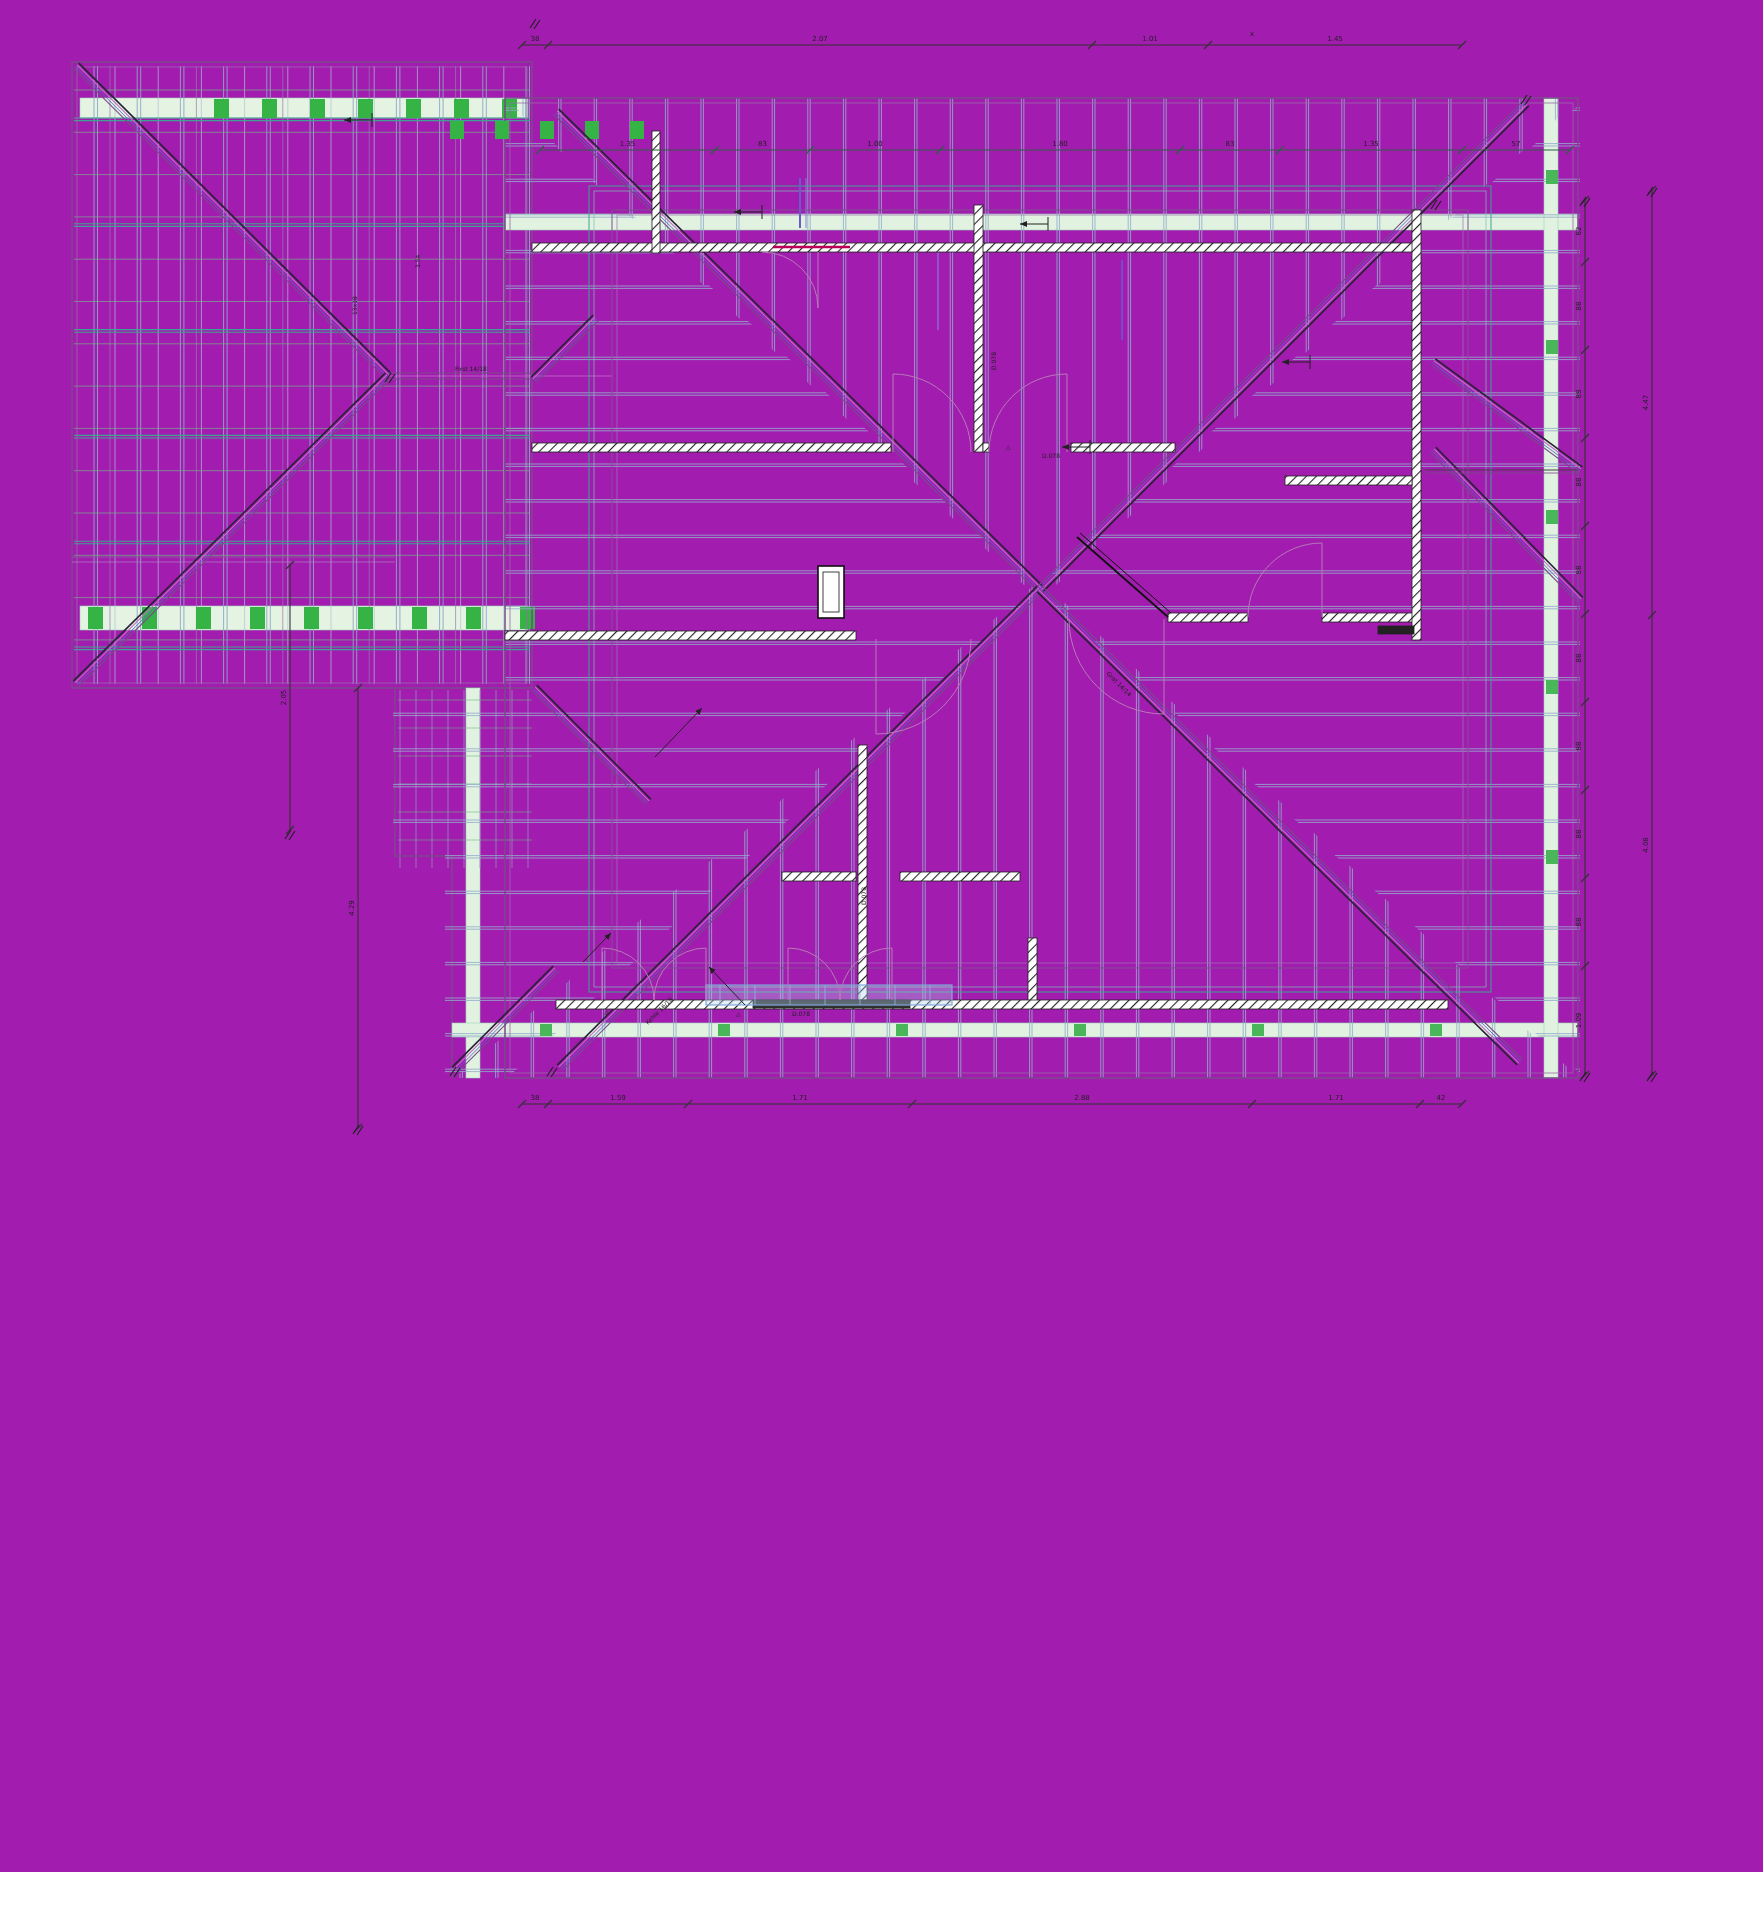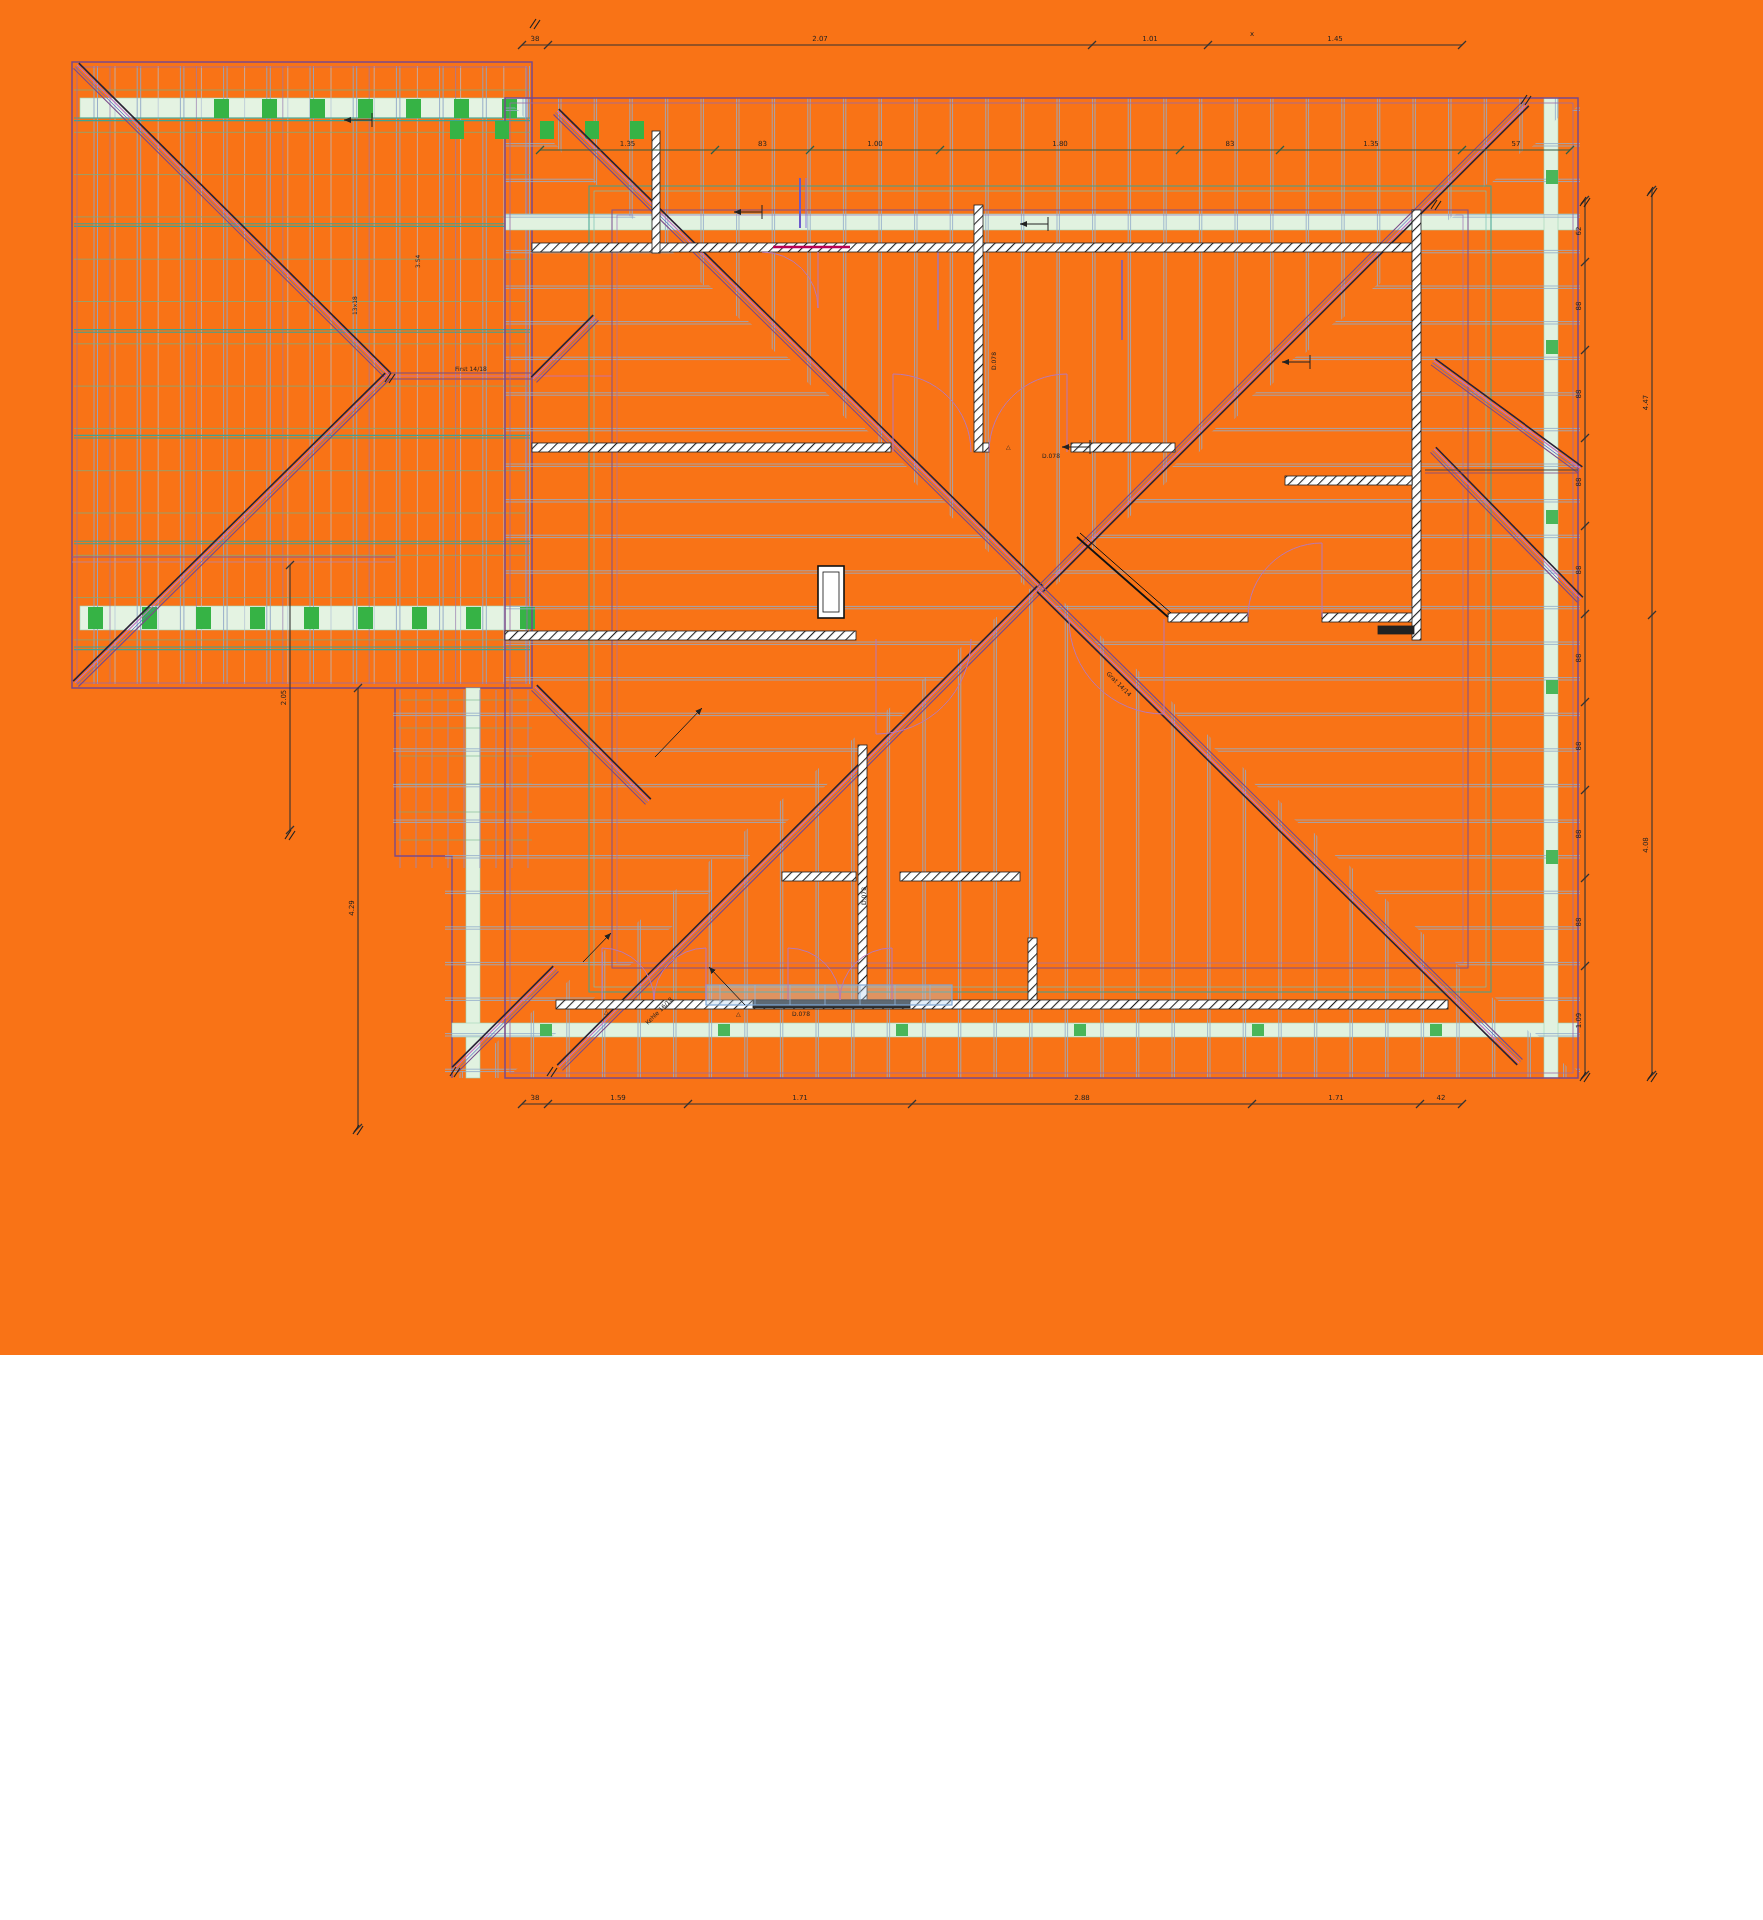--- a/index.html
+++ b/index.html
@@ -1,16 +1,16 @@
 <!DOCTYPE html>
 <html><head>
 <meta charset="utf-8">
 <style>
   html,body{margin:0;padding:0;background:#ffffff;}
-  .stage{width:1763px;height:1355px;background:#f97316;position:relative;font-family:"DejaVu Sans",sans-serif;}
+  .stage{width:1763px;height:1872px;background:#a21caf;position:relative;font-family:"DejaVu Sans",sans-serif;}
   svg text{font-family:"DejaVu Sans",sans-serif;fill:#222;}
   .dimlabel{font-size:7px;}
   .tiny{font-size:6px;}
 </style>
 </head>
 <body>
 
 <div class="stage">
 <svg width="1763" height="1920" viewBox="0 0 1763 1920">
   <defs>

